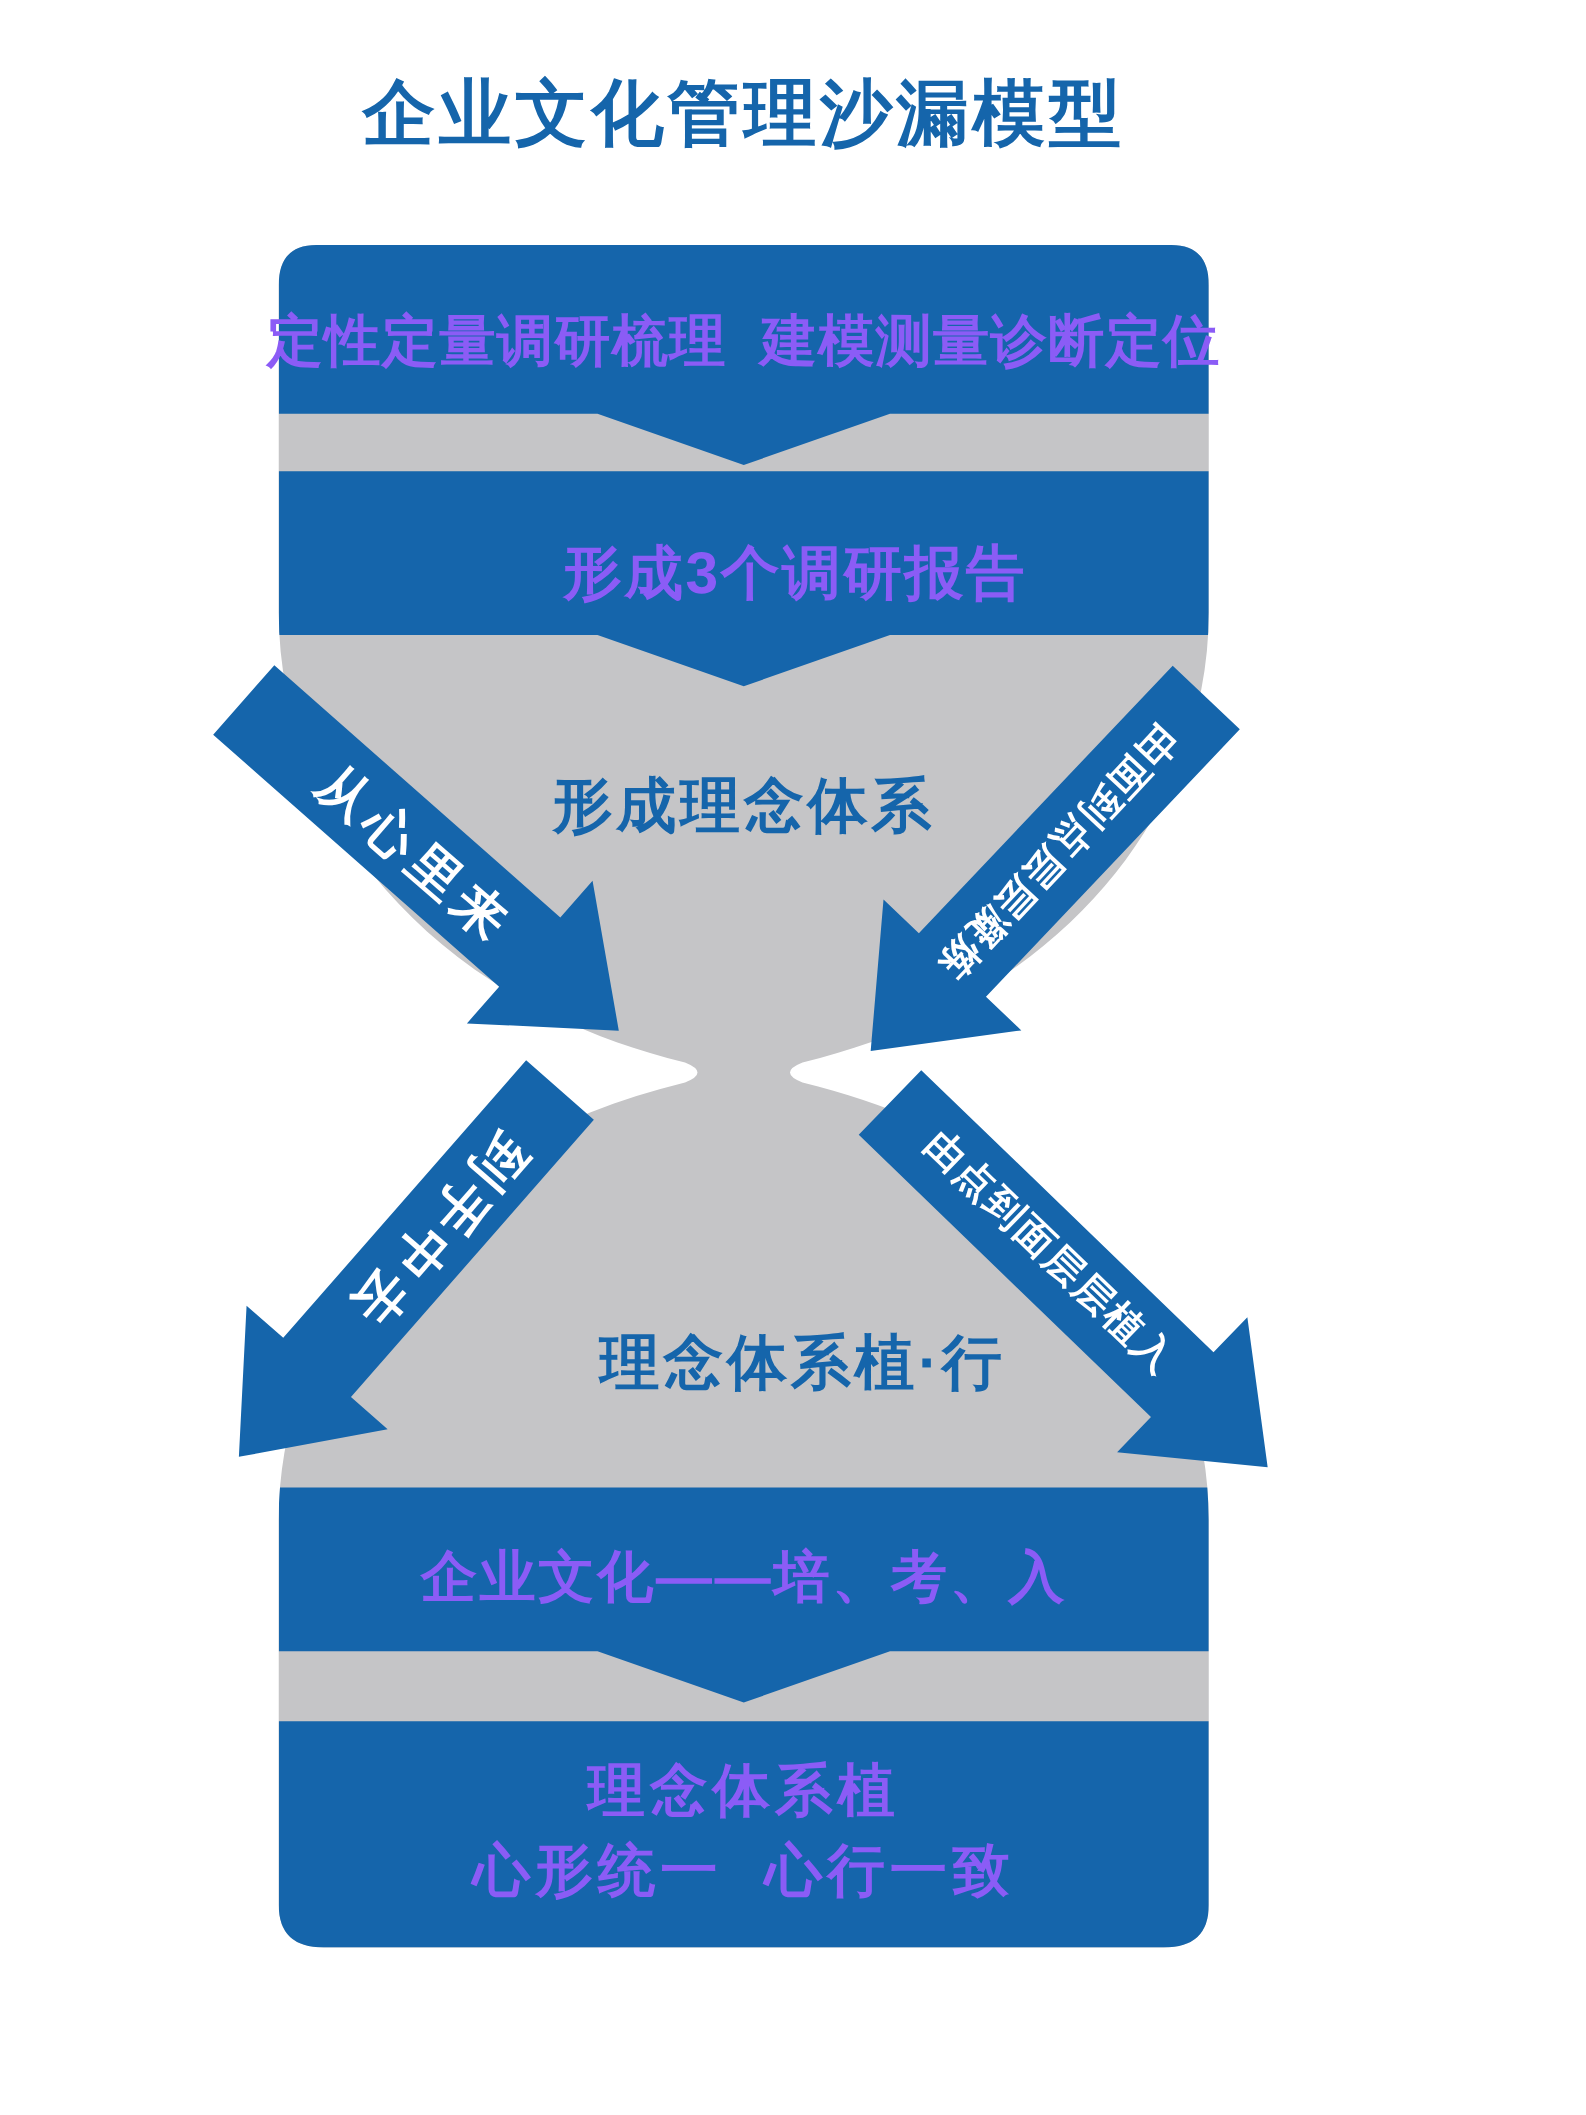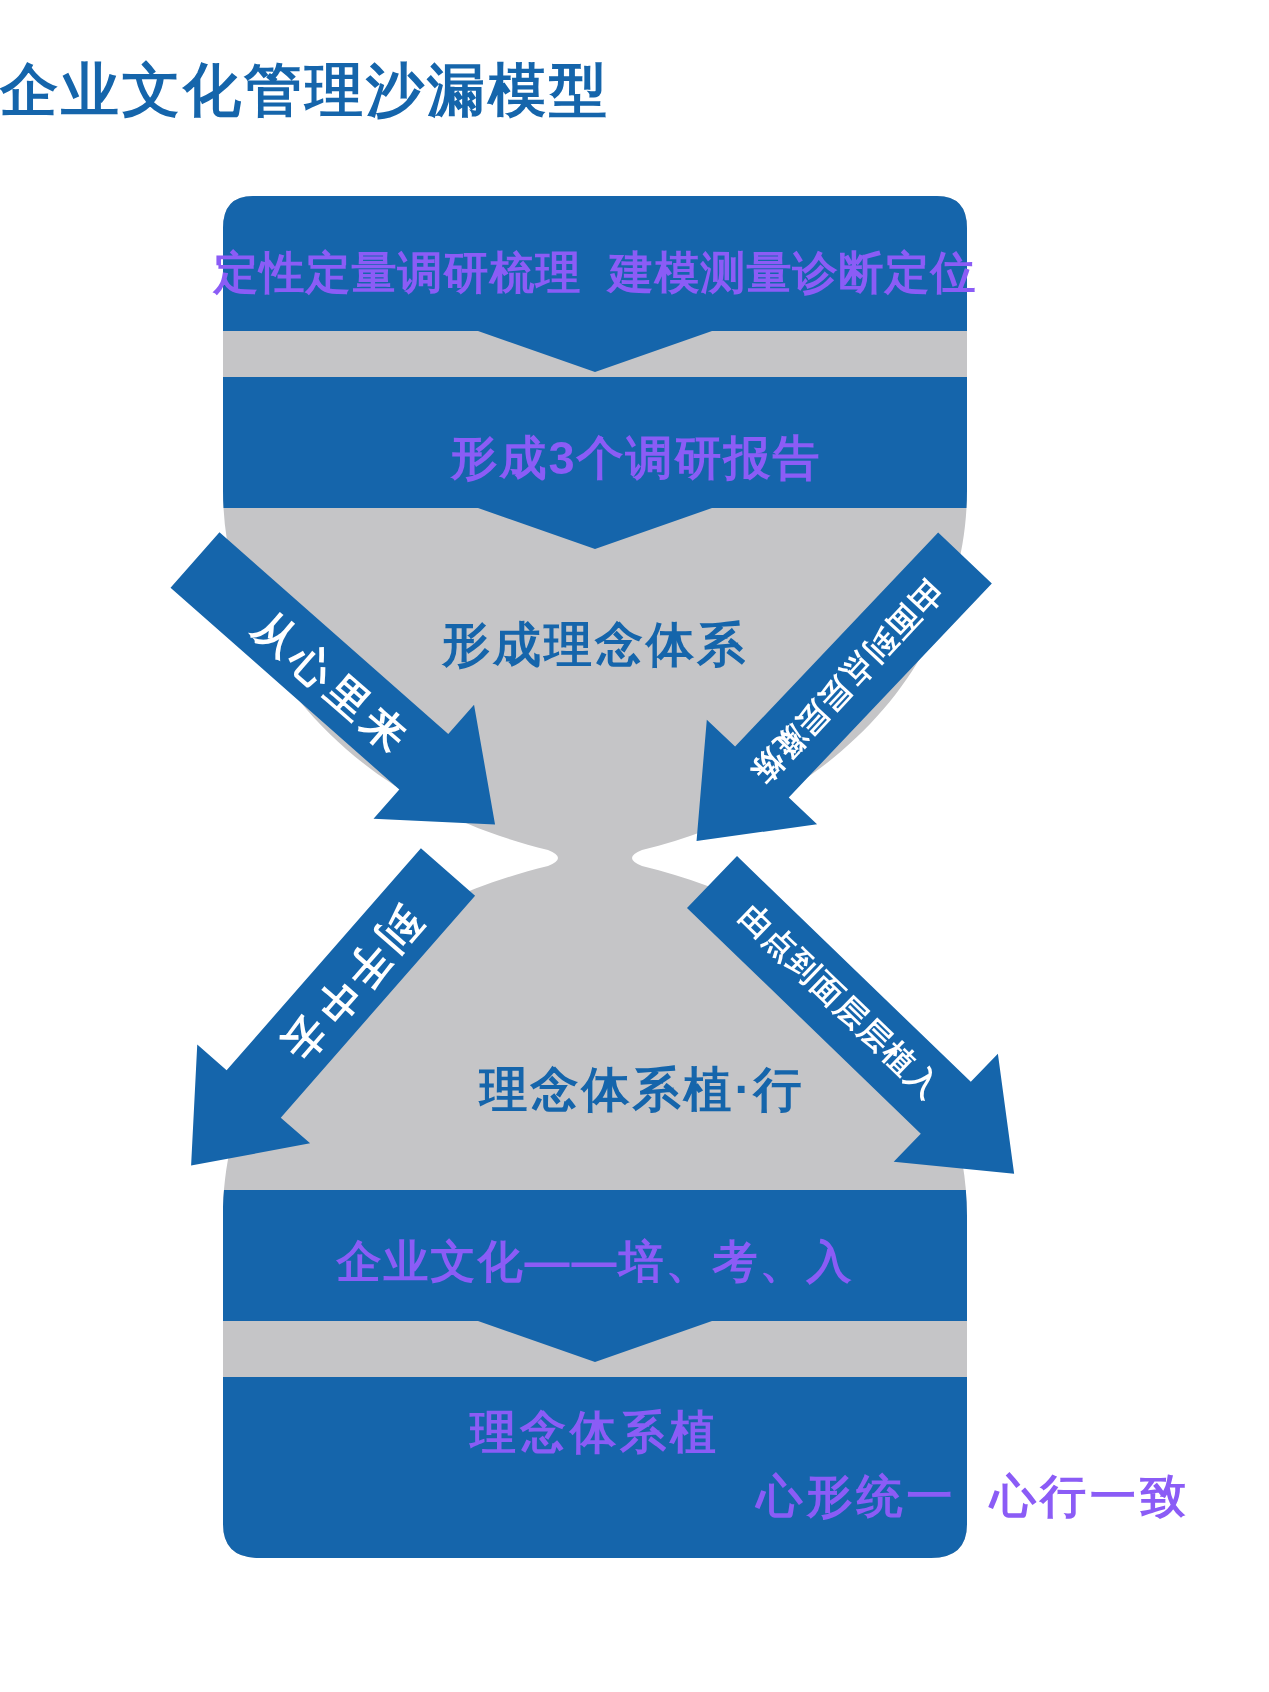--- a/index.html
+++ b/index.html
@@ -18,20 +18,21 @@
   .canvas svg {
     position: absolute;
     left: 0;
     top: 0;
   }
   .title {
     position: absolute;
     top: 52px;
     left: 0;
     width: 1190px;
+    text-align: center;
     font-family: "DejaVu Serif", serif;
     font-weight: bold;
     font-size: 58px;
     color: var(--blue);
     letter-spacing: 3px;
   }
   .label {
     position: absolute;
     left: 0;
     width: 1190px;
@@ -40,21 +41,21 @@
     white-space: pre;
   }
   .white { color: #8b5cf6; }
   .blue  { color: var(--blue); }
   .band1   { top: 243px;  font-size: 45px; letter-spacing: 1px; }
   .band2   { top: 427px;  font-size: 47px; letter-spacing: 2px; margin-left: 41px; }
   .funnel1 { top: 613px;  font-size: 48px; letter-spacing: 3px; }
   .funnel2 { top: 1058px; font-size: 48px; letter-spacing: 3px; margin-left: 47px; }
   .band3   { top: 1232px; font-size: 45px; letter-spacing: 2px; }
   .band4a  { top: 1402px; font-size: 46px; letter-spacing: 4px; }
-  .band4b  { top: 1466px; font-size: 46px; letter-spacing: 4px; text-align: right; }
+  .band4b  { top: 1466px; font-size: 46px; letter-spacing: 4px; }
   .arrow-label {
     position: absolute;
     color: #ffffff;
     font-weight: bold;
     white-space: nowrap;
   }
   .al1 { left: 332px; top: 684px;  font-size: 42px; letter-spacing: 6px; transform: translate(-50%,-50%) rotate(41deg); }
   .al2 { left: 846px; top: 682px;  font-size: 31px; letter-spacing: 2px; transform: translate(-50%,-50%) rotate(133deg); }
   .al3 { left: 350px; top: 986px;  font-size: 42px; letter-spacing: 6px; transform: translate(-50%,-50%) rotate(131deg); }
   .al4 { left: 840px; top: 1002px; font-size: 31px; letter-spacing: 2px; transform: translate(-50%,-50%) rotate(44deg); }

